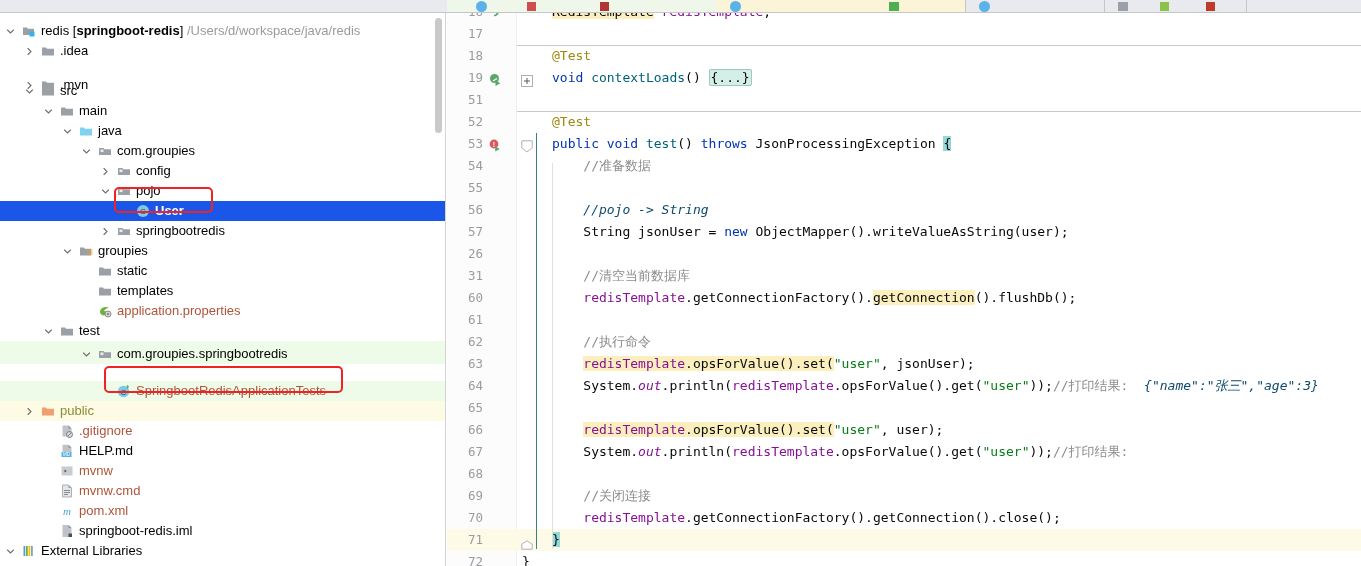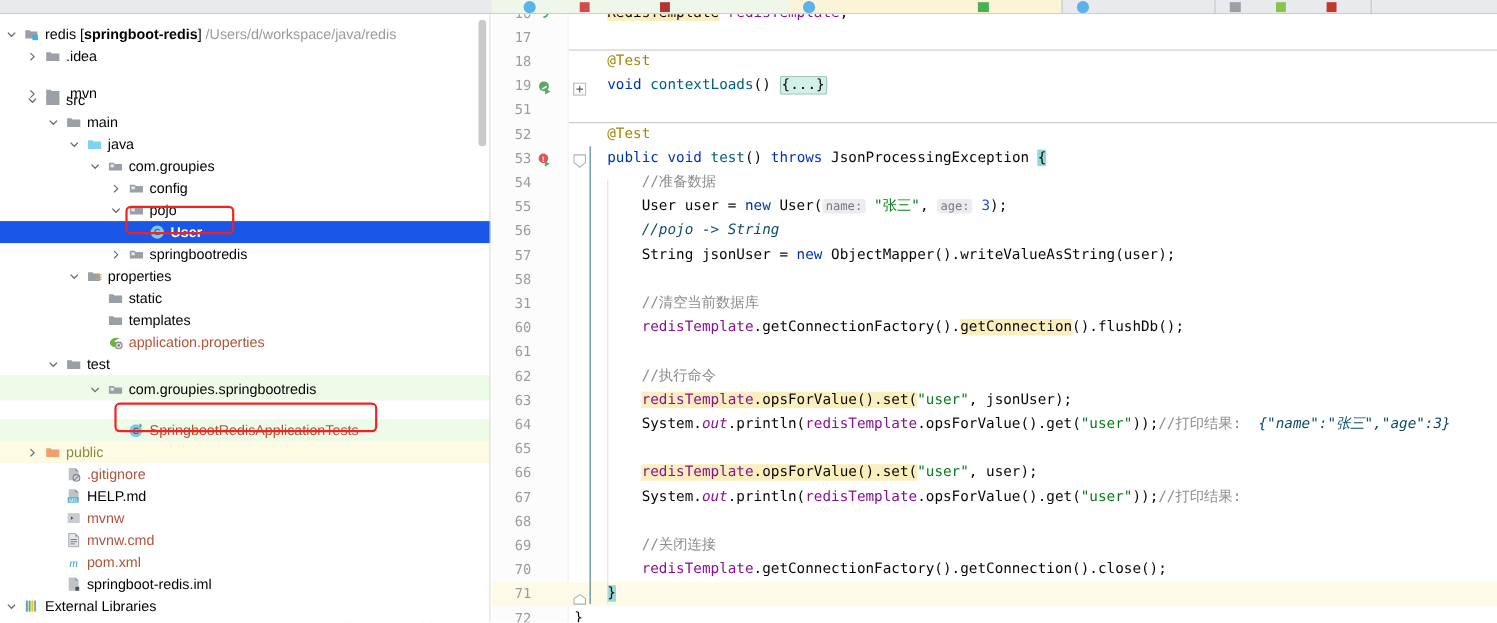--- a/index.html
+++ b/index.html
@@ -220,21 +220,21 @@
             <svg width="9" height="9" viewBox="0 0 9 9">
               <path d="M1.5 3l3 3 3-3" stroke="#6e6e6e" stroke-width="1.1" fill="none" stroke-linecap="round"></path>
             </svg>
           </span>
           <span class="ico" style="left: 79px;"><svg width="14" height="14" viewBox="0 0 14 14">
               <path d="M1 3.5h4l1 1.2h6V11.5H1z" fill="#9aa0a6"></path>
               <rect x="8.5" y="5.5" width="5" height="1" fill="#e0a030"></rect>
               <rect x="8.5" y="7.5" width="5" height="1" fill="#e0a030"></rect>
               <rect x="8.5" y="9.5" width="5" height="1" fill="#e0a030"></rect>
             </svg></span>
-          <span class="txt" style="left: 98px;">properties</span>
+          <span class="txt" style="left: 98px;">groupies</span>
         </div>
         <div class="row" style="top: 248px;">
           <span class="ico" style="left: 98px;"><svg width="14" height="14" viewBox="0 0 14 14">
               <path d="M1 3.5h4l1 1.2h7V11.5H1z" fill="#9aa0a6"></path>
             </svg></span>
           <span class="txt" style="left: 117px;">static</span>
         </div>
         <div class="row" style="top: 268px;">
           <span class="ico" style="left: 98px;"><svg width="14" height="14" viewBox="0 0 14 14">
               <path d="M1 3.5h4l1 1.2h7V11.5H1z" fill="#9aa0a6"></path>
@@ -401,24 +401,24 @@
         <div class="sep-h" style="top: 98px; left: 70px; width: 844px;"></div>
         <div class="eline" style="top: 98px;"><span class="lnum">52</span><span class="code"><span class="ann">@Test</span></span></div>
         <div class="eline" style="top: 120px;"><span class="lnum">53</span><span class="gico" style="left: 42px; top: 4px;"><svg width="13" height="13" viewBox="0 0 13 13">
               <circle cx="5" cy="5" r="4.4" fill="#db5860"></circle>
               <text x="5" y="8" font-size="7" text-anchor="middle" fill="#fff" font-family="sans-serif" font-weight="bold">!</text>
               <path d="M6.2 7.3l4.6 2.6-4.6 2.6z" fill="#59a869"></path>
             </svg></span><span style="position: absolute; left: 74px; top: 5px; width: 12px; height: 12px;"><svg width="12" height="13" viewBox="0 0 12 13">
               <path d="M0.8 0.8h10.4v7L6 12 0.8 7.8z" fill="#fff" stroke="#b0b0b0"></path>
             </svg></span><span class="code"><span class="kw">public</span> <span class="kw">void</span> <span class="mth">test</span>() <span class="kw">throws</span> JsonProcessingException <span class="brk">{</span></span></div>
         <div class="eline" style="top: 142px;"><span class="lnum">54</span><span class="code">    <span class="cmt-plain">//准备数据</span></span></div>
-        <div class="eline" style="top: 164px;"><span class="lnum">55</span><span class="code">    User user = <span class="kw">new</span> User(<span class="hint">name:</span> <span class="str">"张三"</span>, <span class="hint">age:</span> <span class="num">3</span>);</span></div>
+        <div class="eline" style="top: 164px;"><span class="lnum">55</span></div>
         <div class="eline" style="top: 186px;"><span class="lnum">56</span><span class="code">    <span class="cmt">//pojo -&gt; String</span></span></div>
         <div class="eline" style="top: 208px;"><span class="lnum">57</span><span class="code">    String jsonUser = <span class="kw">new</span> ObjectMapper().writeValueAsString(user);</span></div>
-        <div class="eline" style="top: 230px;"><span class="lnum">58</span><span class="code"></span></div>
+        <div class="eline" style="top: 230px;"><span class="lnum">26</span><span class="code"></span></div>
         <div class="eline" style="top: 252px;"><span class="lnum">31</span><span class="code">    <span class="cmt-plain">//清空当前数据库</span></span></div>
         <div class="eline" style="top: 274px;"><span class="lnum">60</span><span class="code">    <span class="fld">redisTemplate</span>.getConnectionFactory().<span class="yhl">getConnection</span>().flushDb();</span></div>
         <div class="eline" style="top: 296px;"><span class="lnum">61</span><span class="code"></span></div>
         <div class="eline" style="top: 318px;"><span class="lnum">62</span><span class="code">    <span class="cmt-plain">//执行命令</span></span></div>
         <div class="eline" style="top: 340px;"><span class="lnum">63</span><span class="code">    <span class="yhl"><span class="fld">redisTemplate</span>.opsForValue().set(</span><span class="str">"user"</span>, jsonUser);</span></div>
         <div class="eline" style="top: 362px;"><span class="lnum">64</span><span class="code">    System.<span class="sfld">out</span>.println(<span class="fld">redisTemplate</span>.opsForValue().get(<span class="str">"user"</span>));<span class="cmt-plain">//打印结果:</span>  <span class="cmt">{"name":"张三","age":3}</span></span></div>
         <div class="eline" style="top: 384px;"><span class="lnum">65</span><span class="code"></span></div>
         <div class="eline" style="top: 406px;"><span class="lnum">66</span><span class="code">    <span class="yhl"><span class="fld">redisTemplate</span>.opsForValue().set(</span><span class="str">"user"</span>, user);</span></div>
         <div class="eline" style="top: 428px;"><span class="lnum">67</span><span class="code">    System.<span class="sfld">out</span>.println(<span class="fld">redisTemplate</span>.opsForValue().get(<span class="str">"user"</span>));<span class="cmt-plain">//打印结果:</span></span></div>
         <div class="eline" style="top: 450px;"><span class="lnum">68</span><span class="code"></span></div>

